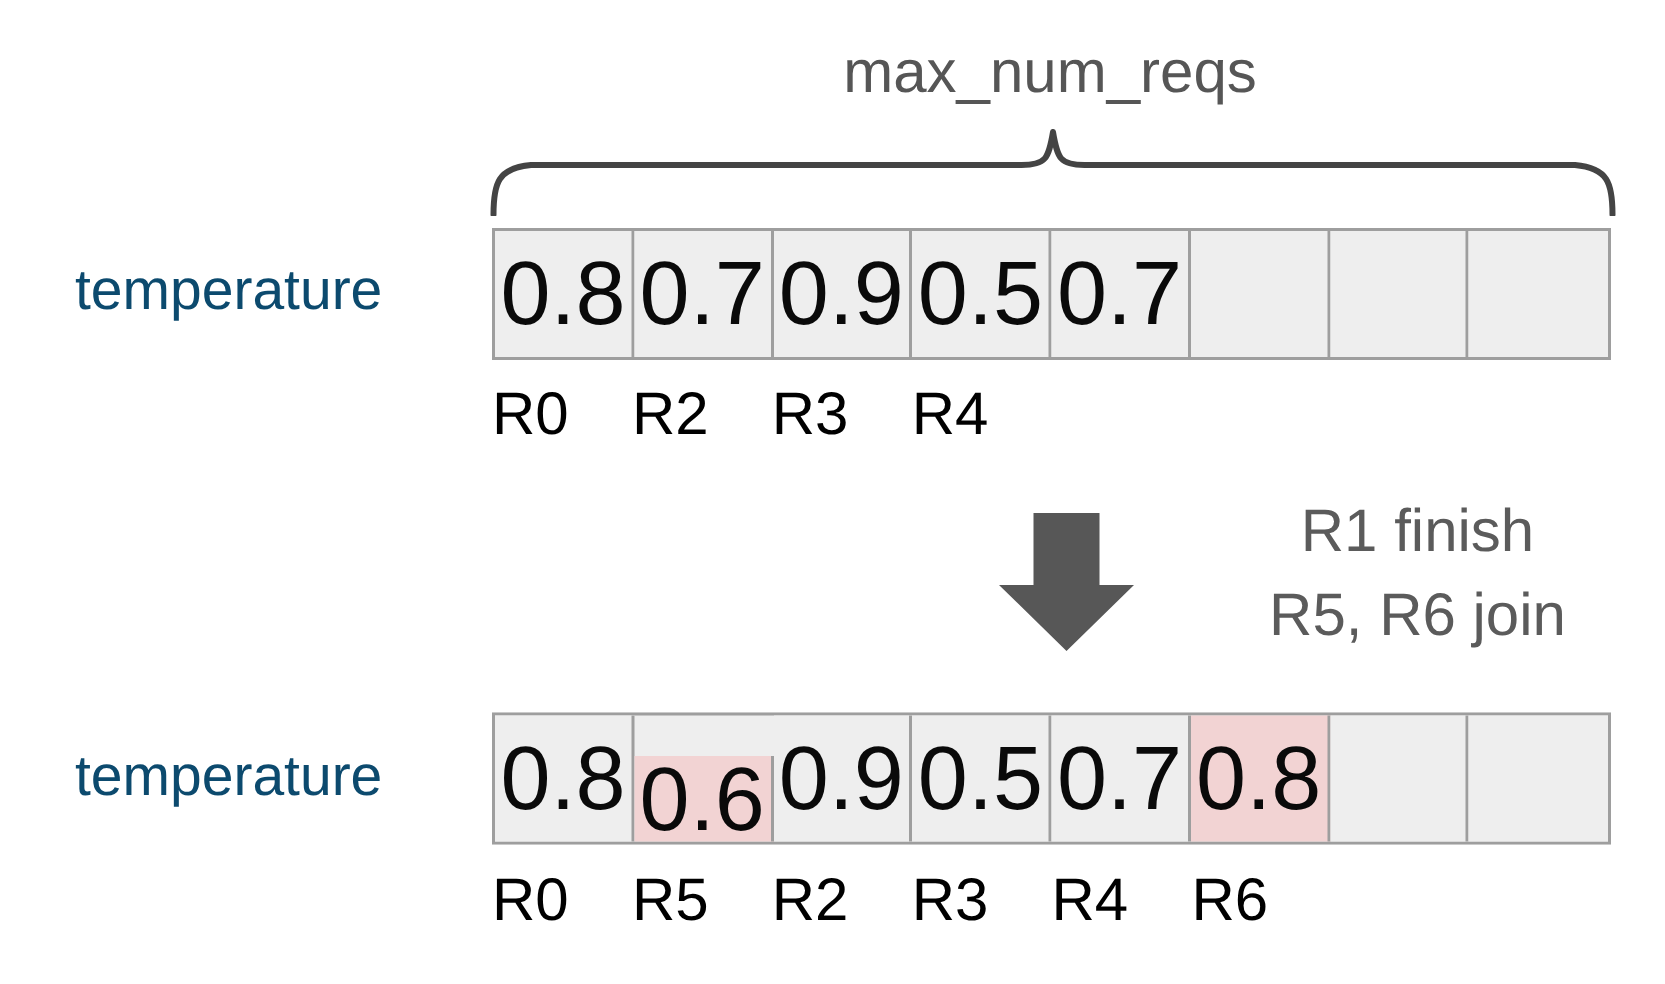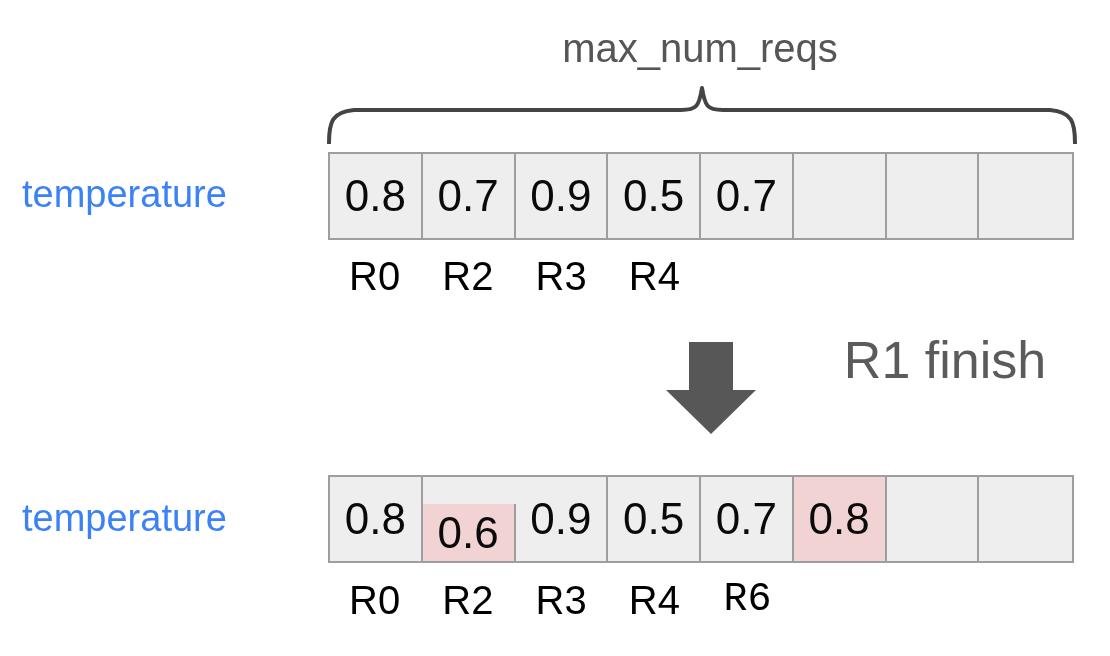--- a/index.html
+++ b/index.html
@@ -19,76 +19,76 @@
   .canvas {
     position: absolute;
     left: 0; top: 0;
     width: 1110px;
     height: 656px;
   }
 
   
   .row-label {
     position: absolute;
-    color: #3b82f6;
+    color: #0c4a6e;
     font-size: 38px;
     line-height: 1;
     white-space: nowrap;
     font-family: "Liberation Sans", sans-serif;
+    margin-left: 28px;
   }
   .brace-title {
     position: absolute;
     color: #565656;
     font-size: 40px;
     line-height: 1;
     white-space: nowrap;
     text-align: center;
     font-family: "Liberation Sans", sans-serif;
   }
   .note-line {
     position: absolute;
     color: #5b5b5b;
-    font-size: 52px;
+    font-size: 40px;
     line-height: 1;
     white-space: nowrap;
     text-align: center;
     font-family: "Liberation Sans", sans-serif;
   }
 
   
   .slot-table {
     position: absolute;
     display: flex;
     box-sizing: border-box;
     border: 2px solid #9e9e9e;
     background: #eeeeee;
   }
   .slot {
     box-sizing: border-box;
     border-right: 2px solid #9e9e9e;
     display: flex;
     align-items: center;
     justify-content: center;
-    font-size: 44px;
+    font-size: 60px;
     color: #0a0a0a;
     background: #eeeeee;
     font-family: "Liberation Sans", sans-serif;
     line-height: 1;
     text-align: right;
   }
   .slot:last-child { border-right: none; }
   .slot.highlight { background: #f2d3d3; }
 
   
   .req-row {
     position: absolute;
     display: flex;
   }
   .req-label {
-    text-align: center;
     font-size: 40px;
     color: #000000;
     font-family: "Liberation Sans", sans-serif;
     line-height: 1;
     white-space: nowrap;
   }
   .req-label.blank { color: transparent; }
 
   
   .brace-svg, .arrow-svg {
@@ -129,37 +129,39 @@
       <div class="req-label blank" style="width: 12.5%;"></div>
       <div class="req-label blank" style="width: 12.5%;"></div>
       <div class="req-label blank" style="width: 12.5%;"></div>
     </div>
 
   <svg class="arrow-svg" style="left:664px; top:340px;" width="94" height="96" viewBox="0 0 94 96">
     <path d="M25,2 L69,2 L69,50 L92,50 L47,94 L2,50 L25,50 Z" fill="#575757"></path>
   </svg>
 
   <div class="note-line" style="left:800px; top:334px; width:290px;">R1 finish</div>
+  <div class="note-line" style="left:800px; top:390px; width:290px;">R5, R6 join</div>
 
   <div class="row-label" style="left:22px; top:499px;">temperature</div>
 
   <div class="slot-table" id="after-table" style="left:328px; top:475px; width:746px; height:88px;">
       <div class="slot" style="width: 12.5%;">0.8</div>
       <div class="slot highlight" style="width: 12.5%; margin-top: 27px;">0.6</div>
       <div class="slot" style="width: 12.5%;">0.9</div>
       <div class="slot" style="width: 12.5%;">0.5</div>
       <div class="slot" style="width: 12.5%;">0.7</div>
       <div class="slot highlight" style="width: 12.5%;">0.8</div>
       <div class="slot" style="width: 12.5%;"></div>
       <div class="slot" style="width: 12.5%;"></div>
     </div>
 
   <div class="req-row" id="after-reqs" style="left:328px; top:580px; width:746px;">
       <div class="req-label" style="width: 12.5%;">R0</div>
+      <div class="req-label" style="width: 12.5%;">R5</div>
       <div class="req-label" style="width: 12.5%;">R2</div>
       <div class="req-label" style="width: 12.5%;">R3</div>
       <div class="req-label" style="width: 12.5%;">R4</div>
-      <div class="req-label" style="width: 12.5%; font-family: Liberation Mono, monospace;">R6</div>
+      <div class="req-label" style="width: 12.5%;">R6</div>
       <div class="req-label blank" style="width: 12.5%;"></div>
       <div class="req-label blank" style="width: 12.5%;"></div>
     </div>
 
 </div>
 
 </body></html>

